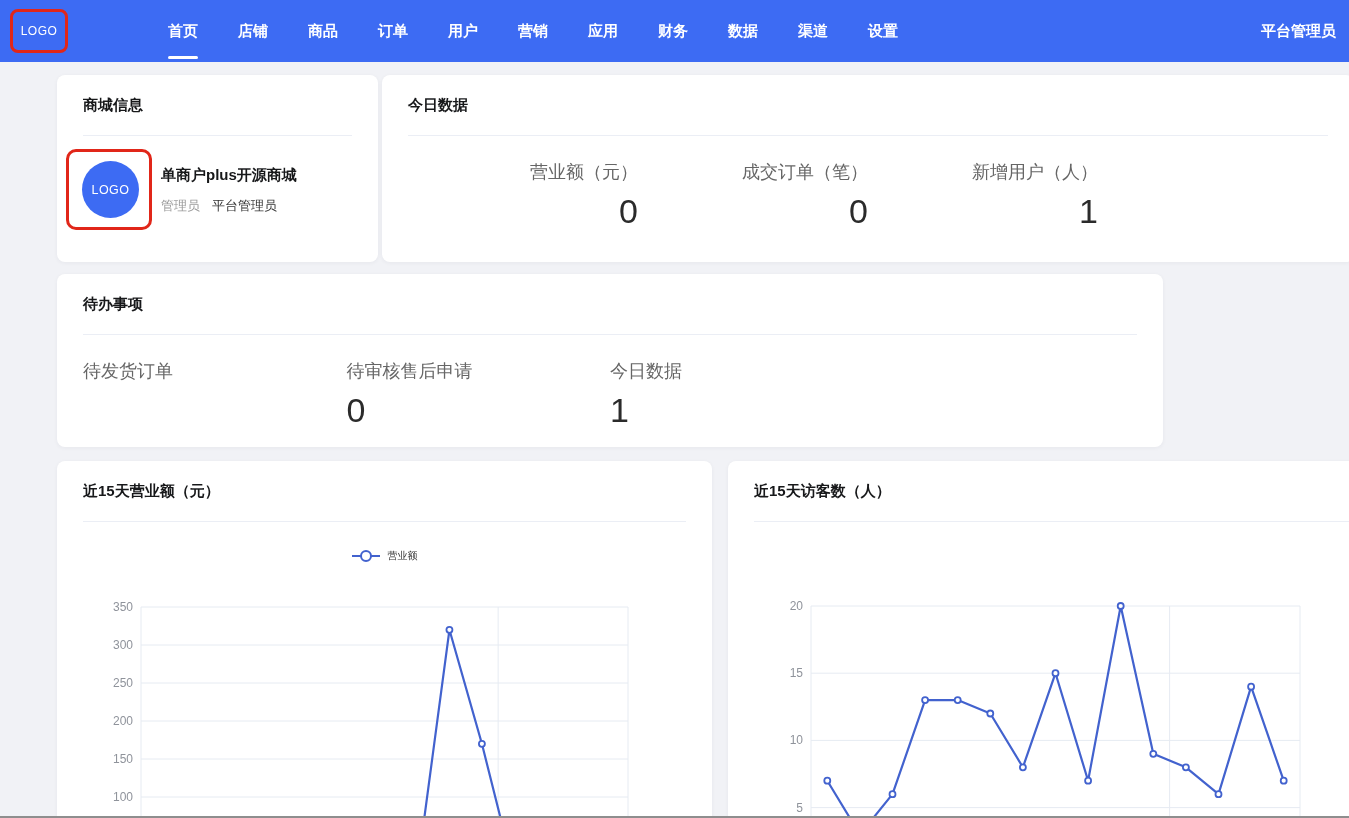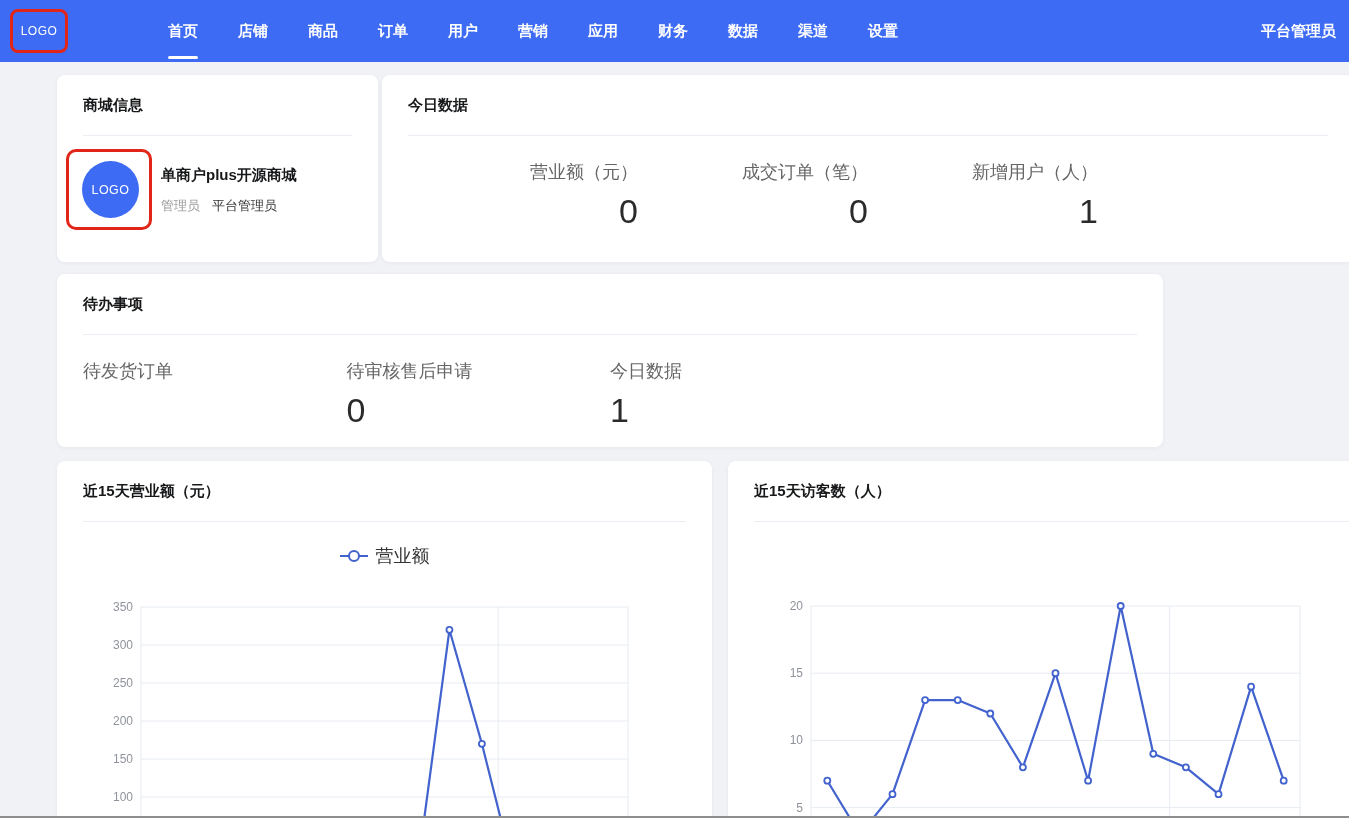--- a/index.html
+++ b/index.html
@@ -55,21 +55,21 @@
   .shop-role-label { color:#9a9a9a; }
   .shop-role-value { color:#333; font-weight:500; }
 
   
   .stats-grid { position:absolute; left:26px; right:26px; top:85px; display:grid; grid-template-columns:repeat(4,1fr); }
   .stat-label { font-size:18px; color:#666; }
   .stat-value { margin-top:8px; font-size:34px; font-weight:400; color:#2b2b2b; }
 
   
   .legend { position:absolute; top:86px; left:0; right:0; height:18px; display:flex; justify-content:center; align-items:center; gap:8px; cursor:pointer; }
-  .legend-label { font-size:18px; color:#333; }
+  .legend-label { font-size:10px; color:#333; }
   .chart-svg { position:absolute; left:0; top:0; }
   .axis-tick { font-size:12px; fill:#8f939b; font-family:"Liberation Sans","DejaVu Sans",sans-serif; }
 
   
   .bottom-edge { position:absolute; left:0; top:816px; width:1349px; height:2px; background:#8e8e8e; }
 </style>
 </head>
 <body>
 
 <div class="navbar">

